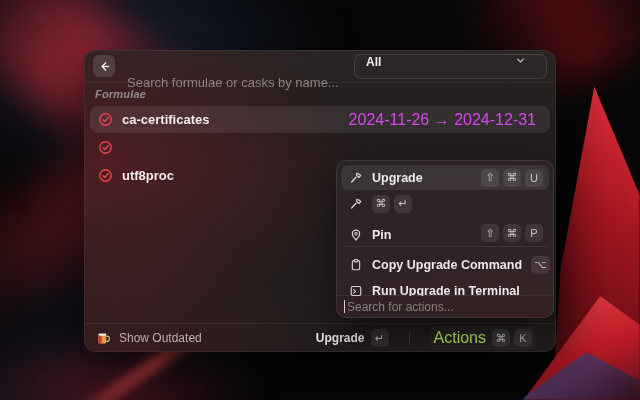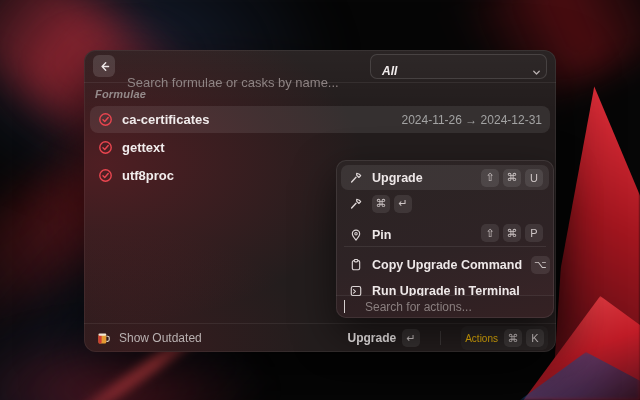--- a/index.html
+++ b/index.html
@@ -50,62 +50,62 @@
   .hairline{position:absolute;left:0;right:0;height:1px;background:rgba(255,255,255,.07);}
 
   
   .hdr{position:absolute;left:0;top:0;right:0;height:32px;display:flex;align-items:center;padding:0 9px;gap:10px;}
   .back-btn{width:22px;height:22px;border-radius:6px;background:rgba(255,255,255,.13);
     display:flex;align-items:center;justify-content:center;flex:none;cursor:pointer;}
   .search-input{flex:1;background:transparent;border:none;outline:none;
     font:13px "Liberation Sans","DejaVu Sans",sans-serif;color:#efeaea;caret-color:#ff6363;margin-top:32px;}
   .search-input::placeholder{color:#8d8282;}
   .filter-dd{width:160px;height:23px;flex:none;border:1px solid rgba(255,255,255,.13);border-radius:7px;
-    background:rgba(255,255,255,.02);display:flex;align-items:flex-end;padding:0 4px 0 11px;cursor:pointer;font-style:italic;}
+    background:rgba(255,255,255,.02);display:flex;align-items:flex-start;padding:0 20px 0 11px;cursor:pointer;}
   .filter-dd .val{flex:1;font-size:12px;font-weight:700;color:#f1ecec;}
 
   
   .section-label{position:absolute;left:11px;top:38px;font-size:11px;font-weight:600;color:#948a8a;letter-spacing:.2px;font-style:italic;}
   .row{position:absolute;left:6px;right:6px;height:27px;border-radius:8px;
-    display:flex;align-items:center;padding:0 8px 0 8px;gap:9px;cursor:pointer;box-sizing:border-box;}
+    display:flex;align-items:center;padding:0 14px 0 8px;gap:9px;cursor:pointer;box-sizing:border-box;}
   .row.sel{background:rgba(255,255,255,.085);}
   .row .name{font-size:13px;font-weight:600;color:#f1ecec;flex:1;white-space:nowrap;}
-  .row .chg{font-size:12px;color:#a3a3a3;white-space:nowrap;}
+  .row .chg{font-size:16px;color:#d946ef;white-space:nowrap;}
   .row1{top:56px;} .row2{top:84px;} .row3{top:112px;}
 
   
-  .ftr{position:absolute;left:0;right:0;bottom:0;height:28px;display:flex;align-items:center;padding:0 8px 0 12px;gap:16px;}
+  .ftr{position:absolute;left:0;right:0;bottom:0;height:28px;display:flex;align-items:center;padding:0 20px 0 12px;gap:16px;}
   .ftr .src{display:flex;align-items:center;gap:8px;flex:1;}
   .ftr .src-label{font-size:12px;color:#b9b1b1;}
   .ftr .primary{display:flex;align-items:center;gap:6px;cursor:pointer;}
   .ftr .primary-label{font-size:12px;font-weight:700;color:#f1ecec;}
   .ftr .vdiv{width:1px;height:14px;background:rgba(255,255,255,.12);margin:0 4px;}
   .ftr .actions{display:flex;align-items:center;gap:6px;border-radius:6px;padding:3px 4px;background:rgba(255,255,255,.03);cursor:pointer;}
-  .ftr .actions-label{font-size:10px;color:#eab308;}
+  .ftr .actions-label{font-size:16px;color:#bef264;}
 
   
   .key{min-width:18px;height:18px;border-radius:5px;background:rgba(255,255,255,.09);
     color:#cdc5c5;font-size:11px;display:inline-flex;align-items:center;justify-content:center;
     padding:0 3px;box-sizing:border-box;flex:none;}
   .keys{display:flex;gap:4px;align-items:center;}
 
   
   .menu{position:absolute;left:336px;top:160px;width:218px;height:158px;border-radius:10px;
     background:linear-gradient(168deg,#2b2424 0%,#2e2325 55%,#3a2427 100%);
     box-shadow:0 16px 42px rgba(0,0,0,.55),0 0 0 1px rgba(255,255,255,.09) inset;
     overflow:hidden;z-index:3;}
   .menu-list{position:absolute;left:0;top:0;right:0;height:136px;overflow:hidden;}
   .mi{position:absolute;left:5px;right:5px;height:25px;border-radius:7px;
     display:flex;align-items:center;gap:9px;padding:0 6px 0 8px;cursor:pointer;box-sizing:border-box;}
   .mi.sel{background:rgba(255,255,255,.08);}
   .mi .lbl{flex:1;font-size:12.5px;font-weight:600;color:#eee8e8;white-space:nowrap;}
   .mi1{top:5px;} .mi2{top:31px;} .mi3{top:57px;align-items:flex-end;} .mi4{top:92px;} .mi5{top:118px;}
   .menu-sep{position:absolute;left:8px;right:8px;top:86px;height:1px;background:rgba(255,255,255,.08);}
   .menu-ftr{position:absolute;left:0;right:0;bottom:0;height:22px;border-top:1px solid rgba(255,255,255,.08);
-    display:flex;align-items:center;padding:0 27px;background:rgba(0,0,0,.08);}
+    display:flex;align-items:center;padding:0 9px;background:rgba(0,0,0,.08);}
   .menu-search{width:100%;background:transparent;border:none;outline:none;
     font:12px "Liberation Sans","DejaVu Sans",sans-serif;color:#e5dede;caret-color:#fff;}
   .menu-search::placeholder{color:#8a7f7f;}
   .caret-bar{position:absolute;left:8px;top:4px;width:1px;height:13px;background:#e8e2e2;opacity:.9;}
 
   .icn{flex:none;display:flex;align-items:center;justify-content:center;}
   svg{display:block;}
 </style>
 </head>
 <body>
@@ -158,21 +158,20 @@
       <span class="chg">2024-11-26 → 2024-12-31</span>
     </div>
 
     <div class="row row2">
       <span class="icn">
         <svg width="15" height="15" viewBox="0 0 16 16">
             <circle cx="8" cy="8" r="6.1" fill="none" stroke="#e8454f" stroke-width="1.5"></circle>
             <path d="M5.3 8.3 L7.2 10.2 L10.9 5.9" fill="none" stroke="#e8454f" stroke-width="1.5" stroke-linecap="round" stroke-linejoin="round"></path>
           </svg>
       </span>
-      <span class="name">gettext</span>
     </div>
 
     <div class="row row3">
       <span class="icn">
         <svg width="15" height="15" viewBox="0 0 16 16">
             <circle cx="8" cy="8" r="6.1" fill="none" stroke="#e8454f" stroke-width="1.5"></circle>
             <path d="M5.3 8.3 L7.2 10.2 L10.9 5.9" fill="none" stroke="#e8454f" stroke-width="1.5" stroke-linecap="round" stroke-linejoin="round"></path>
           </svg>
       </span>
       <span class="name">utf8proc</span>

